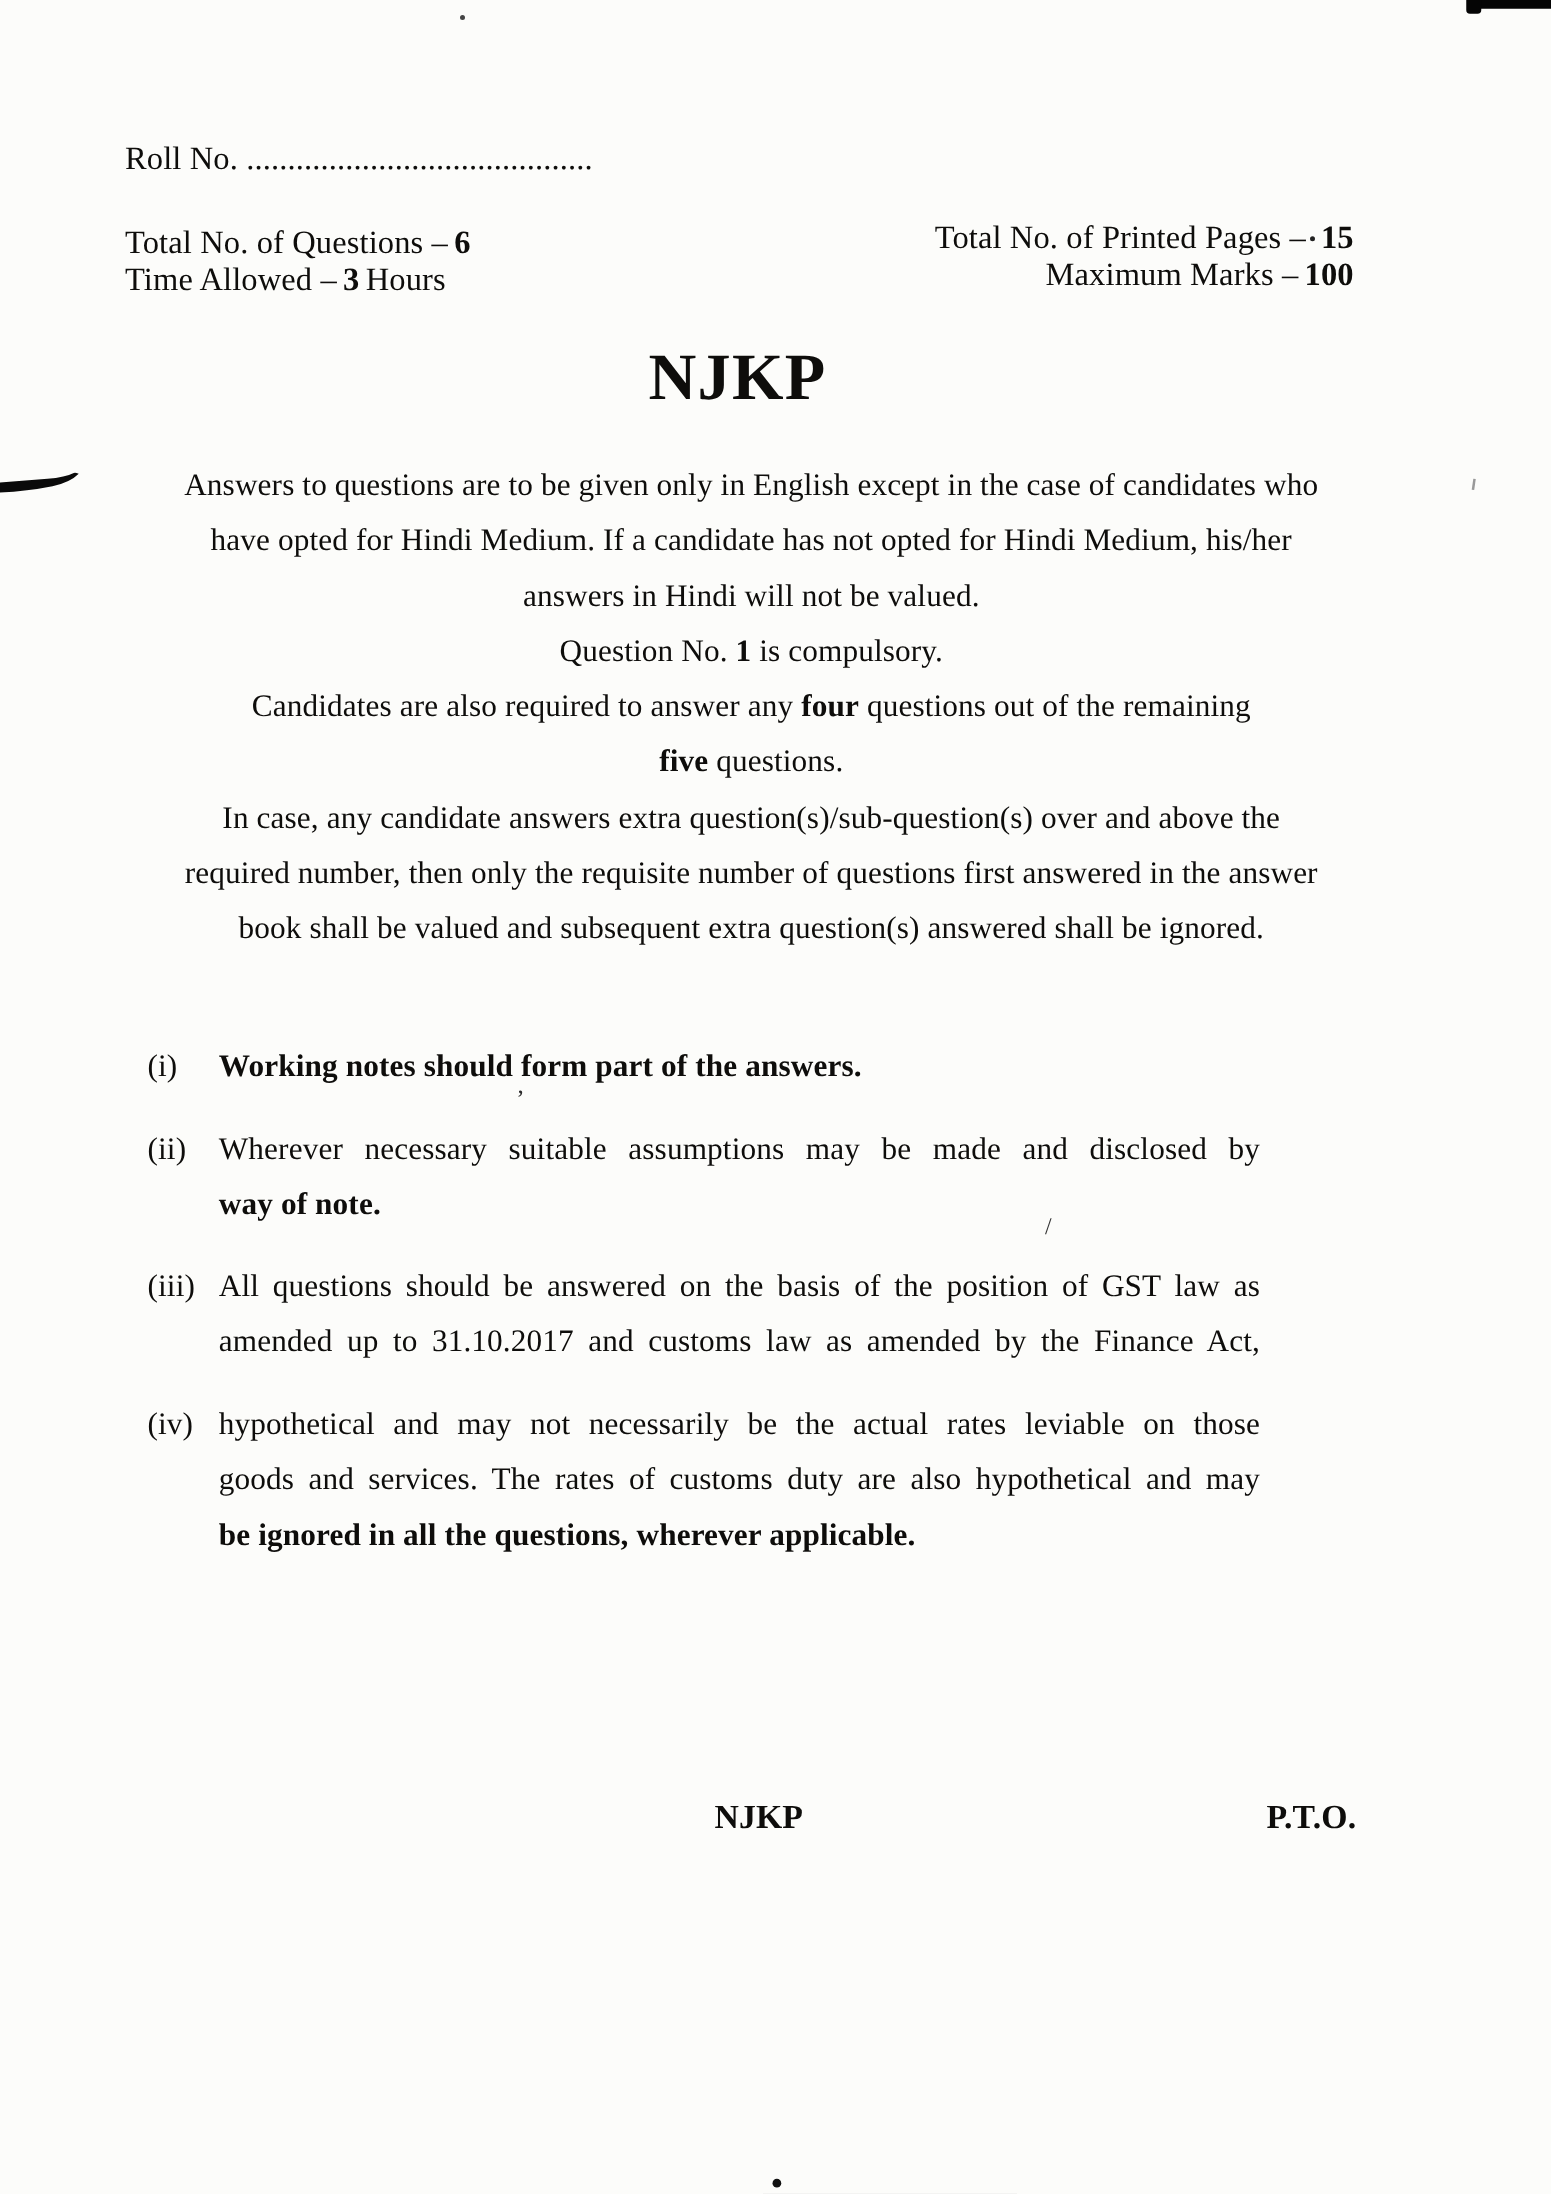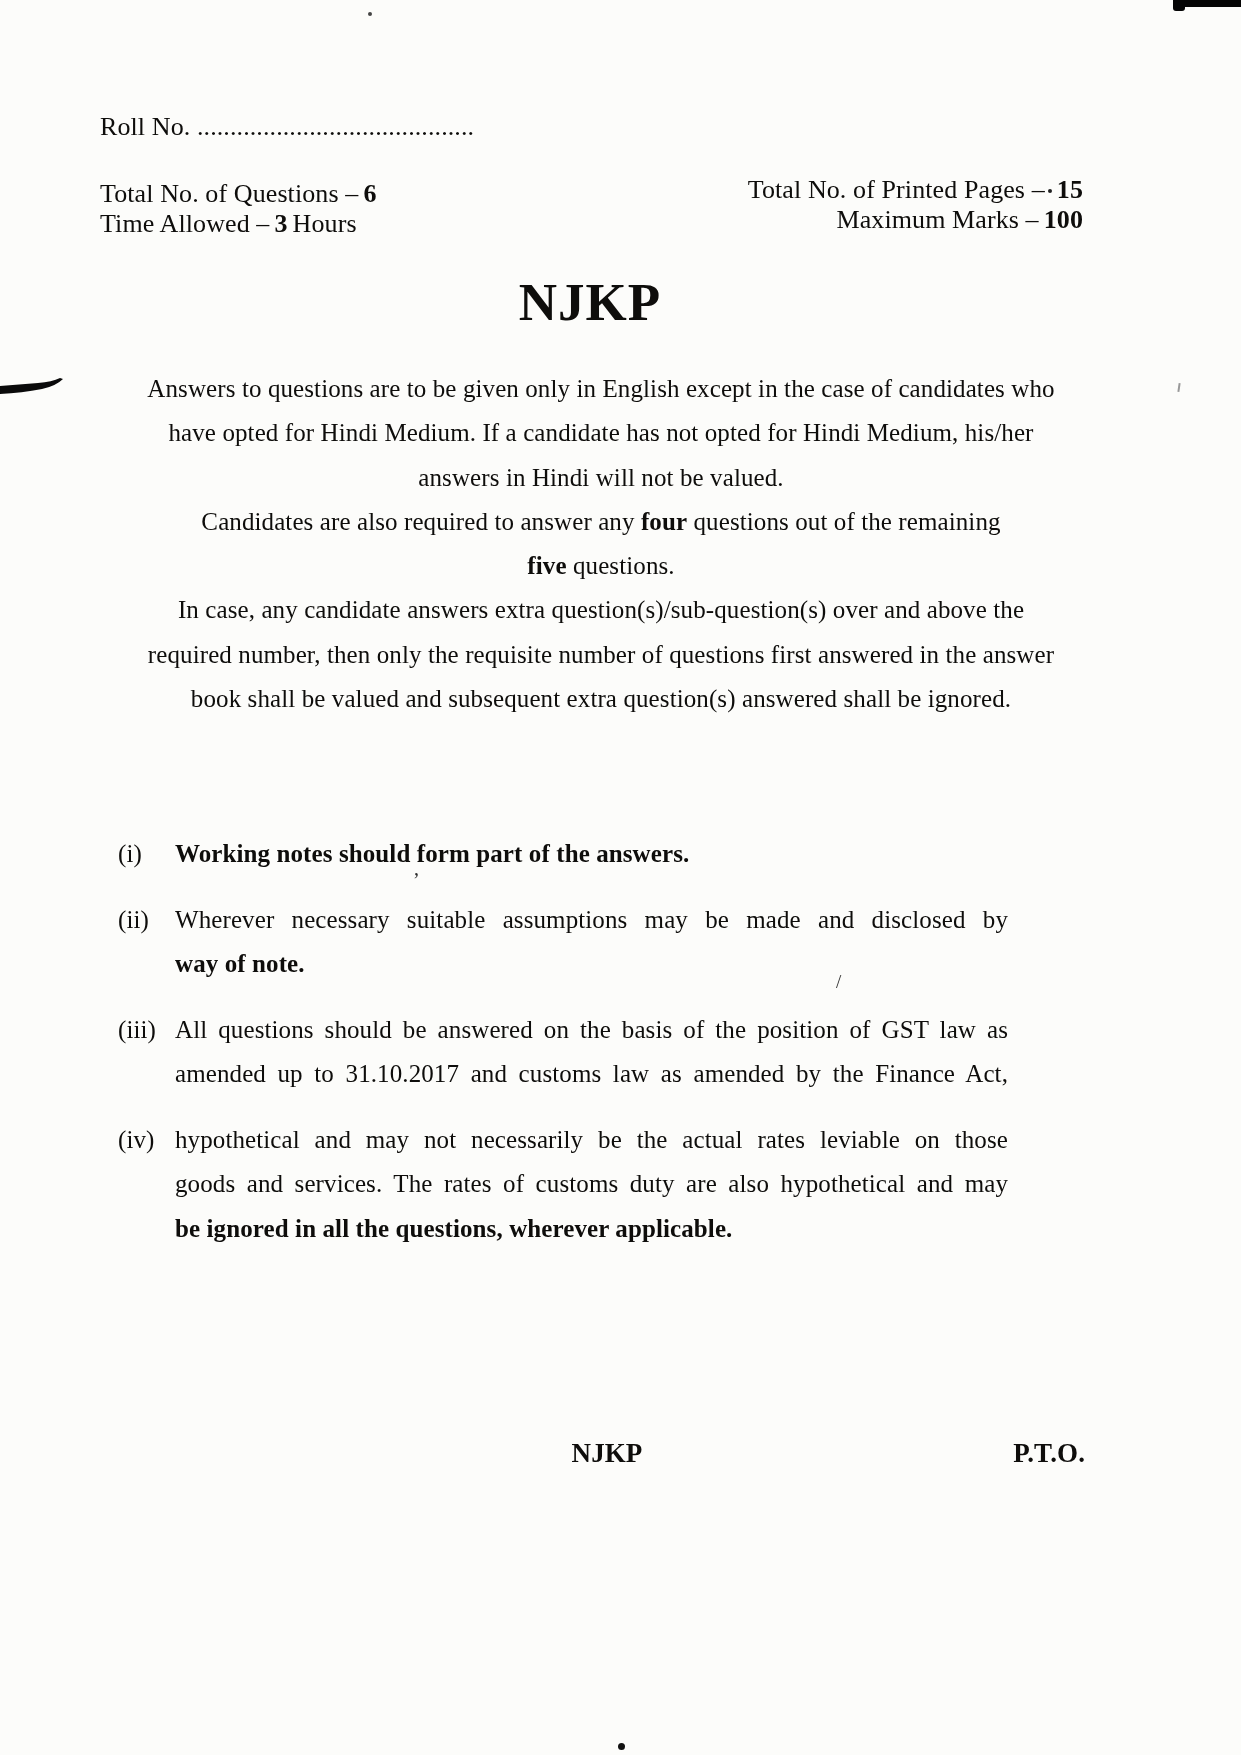--- a/index.html
+++ b/index.html
@@ -79,20 +79,21 @@
     <div class="hleft"><span>Time Allowed –</span><span class="num">3</span><span class="hsuffix">Hours</span></div>
     <div class="hright"><span>Maximum Marks –</span><span class="num">100</span></div>
   </div>
 
   <div class="title">NJKP</div>
 
   <div class="notice" id="notice">
       <div class="nline"><span>Answers to questions are to be given only in English except in the case of candidates who</span></div>
       <div class="nline"><span>have opted for Hindi Medium. If a candidate has not opted for Hindi Medium, his/her</span></div>
       <div class="nline"><span>answers in Hindi will not be valued.</span></div>
+      <div class="nline"><span>Question No. </span><b>1</b><span> is compulsory.</span></div>
       <div class="nline"><span>Candidates are also required to answer any </span><b>four</b><span> questions out of the remaining</span></div>
       <div class="nline"><b>five</b><span> questions.</span></div>
       <div class="nline"><span>In case, any candidate answers extra question(s)/sub-question(s) over and above the</span></div>
       <div class="nline"><span>required number, then only the requisite number of questions first answered in the answer</span></div>
       <div class="nline"><span>book shall be valued and subsequent extra question(s) answered shall be ignored.</span></div>
     </div>
 
   <ol class="instructions" id="instructions">
       <li class="item">
         <span class="marker">(i)</span>

